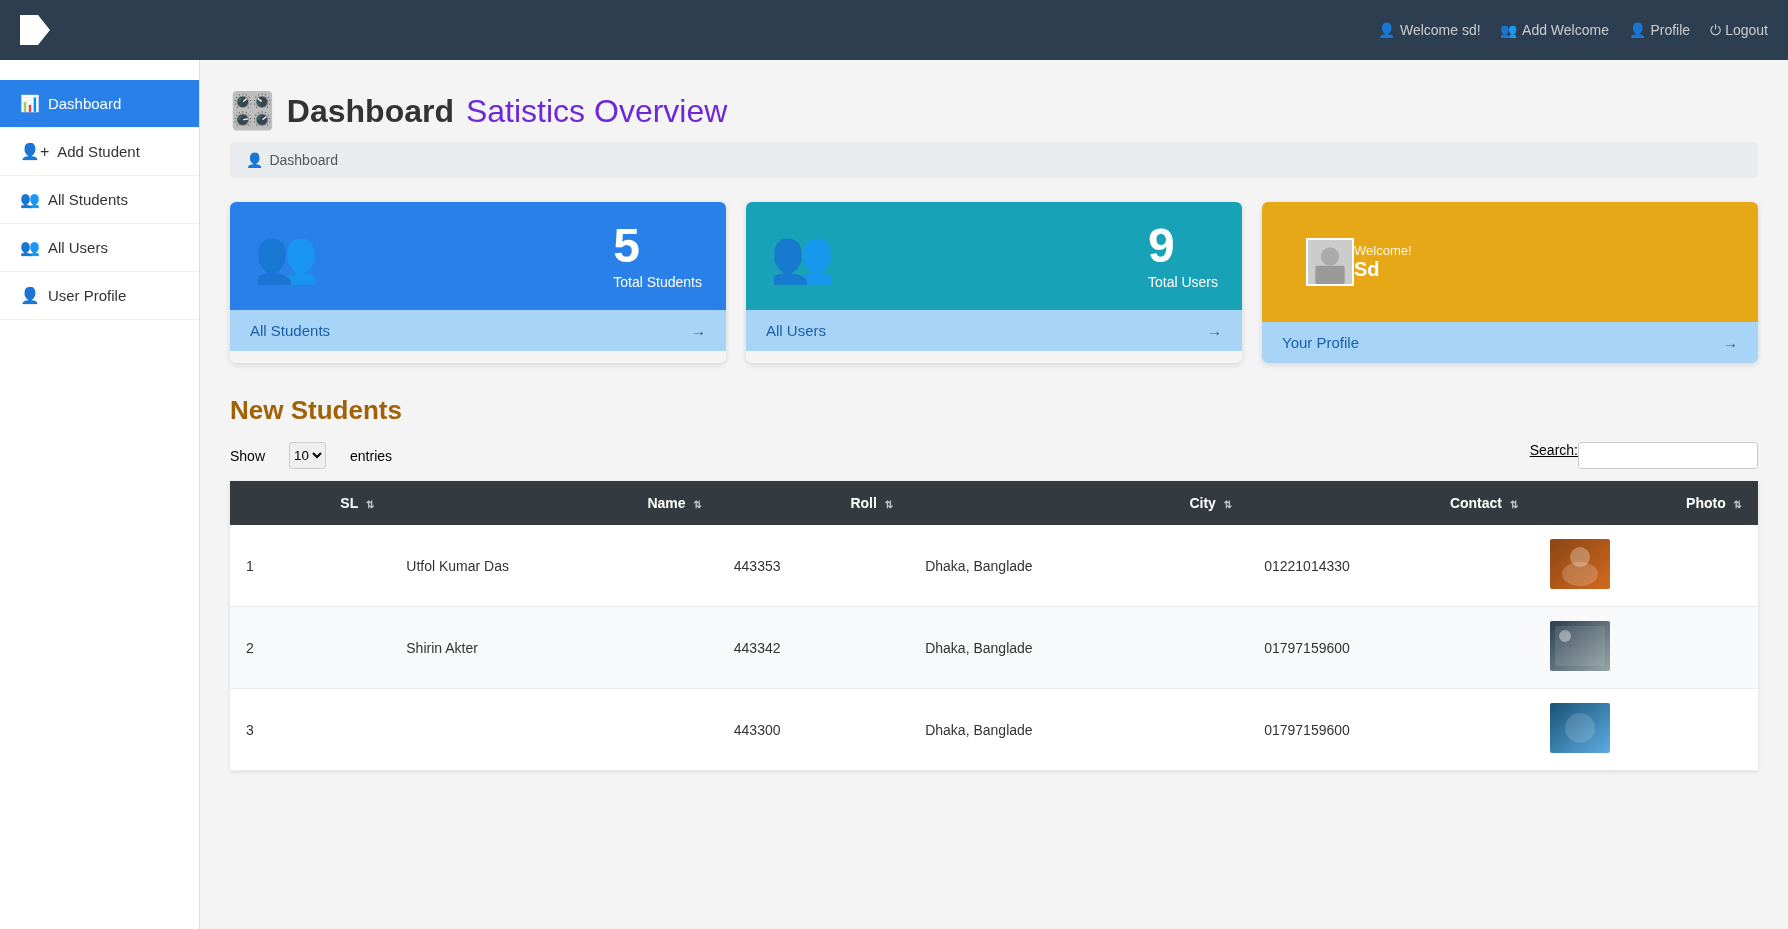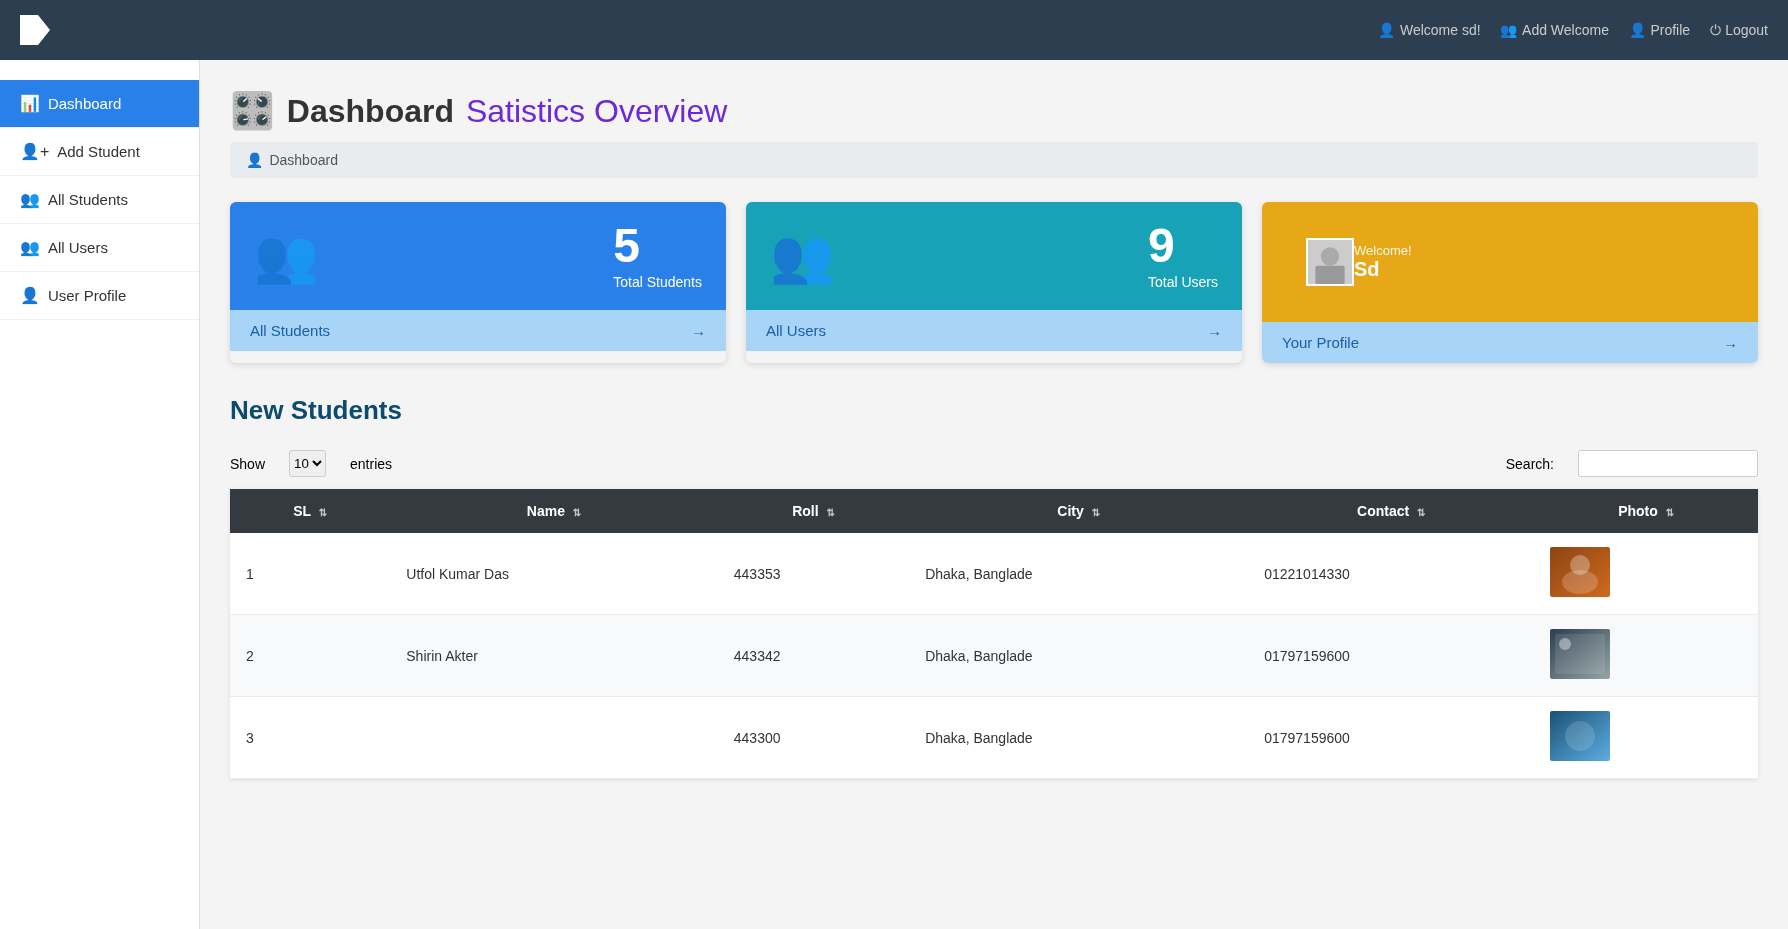--- a/index.html
+++ b/index.html
@@ -188,22 +188,22 @@
     }
     .welcome-text .w-name {
       font-size: 20px;
       font-weight: bold;
     }
 
     
     .section-title {
       font-size: 26px;
       font-weight: bold;
-      color: #0c4a6e;
-      margin-bottom: 24px;
+      color: #a16207;
+      margin-bottom: 16px;
     }
 
     
     .table-controls {
       display: flex;
       align-items: center;
       justify-content: space-between;
       margin-bottom: 12px;
     }
     .show-entries {
@@ -213,23 +213,23 @@
       font-size: 14px;
       justify-content: space-between;
     }
     .show-entries select {
       padding: 4px 0;
       border: 1px solid #ccc;
       border-radius: 3px;
     }
     .search-box {
       display: flex;
-      align-items: center;
-      gap: 24px;
-      font-size: 14px;
+      gap: 0;
+      font-size: 14px;
+      text-decoration: underline;
     }
     .search-box input {
       border: 1px solid #ccc;
       padding: 5px 10px;
       border-radius: 3px;
       width: 180px;
     }
 
     
     .data-table {
@@ -238,21 +238,21 @@
       background: white;
       box-shadow: 0 1px 4px rgba(0,0,0,0.1);
       font-size: 14px;
     }
     .data-table thead tr {
       background: #343a40;
       color: white;
     }
     .data-table th {
       padding: 14px 16px;
-      text-align: center;
+      text-align: right;
       font-weight: 600;
       white-space: nowrap;
     }
     .data-table th .sort-icon {
       display: inline-block;
       margin-left: 4px;
       font-size: 10px;
       opacity: 0.7;
     }
     .data-table td {

